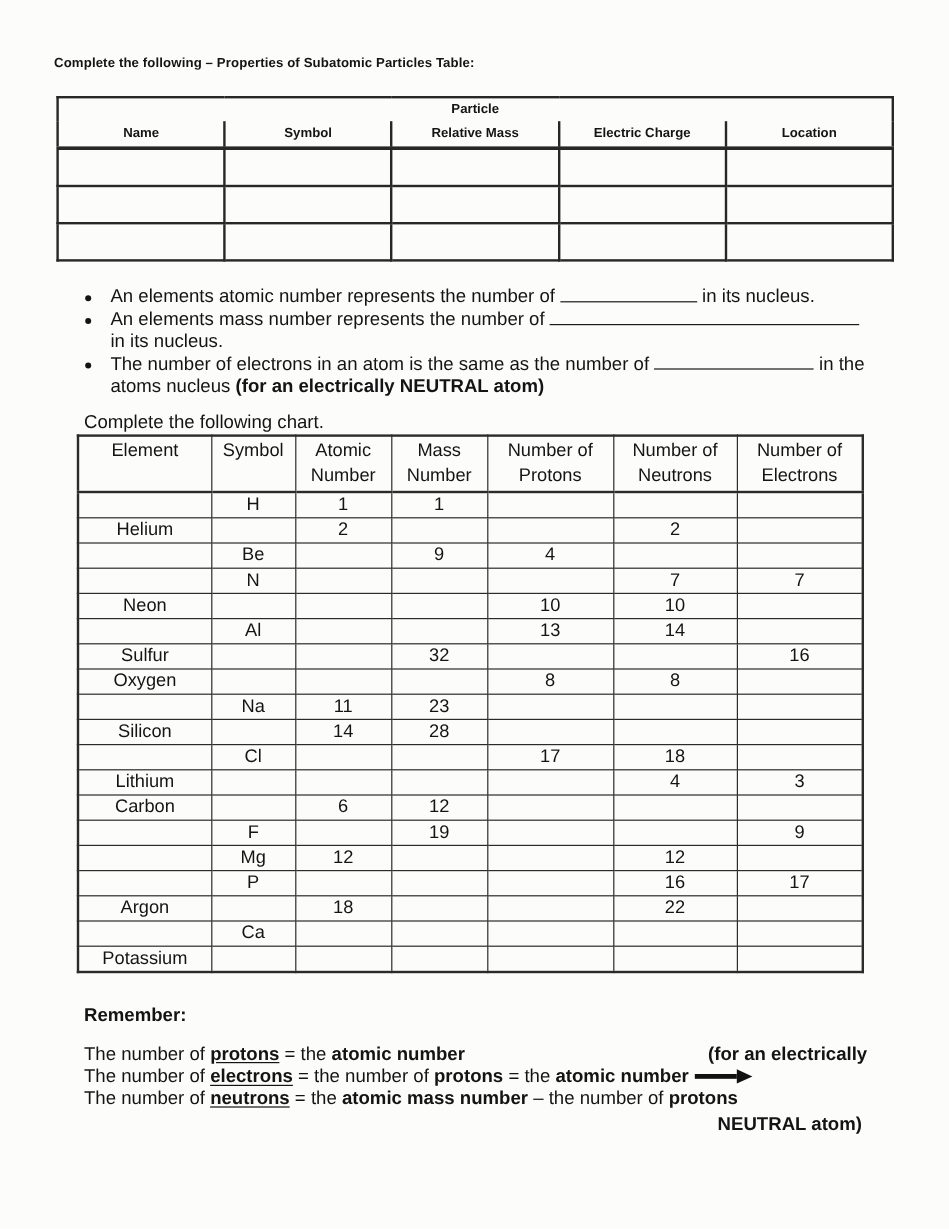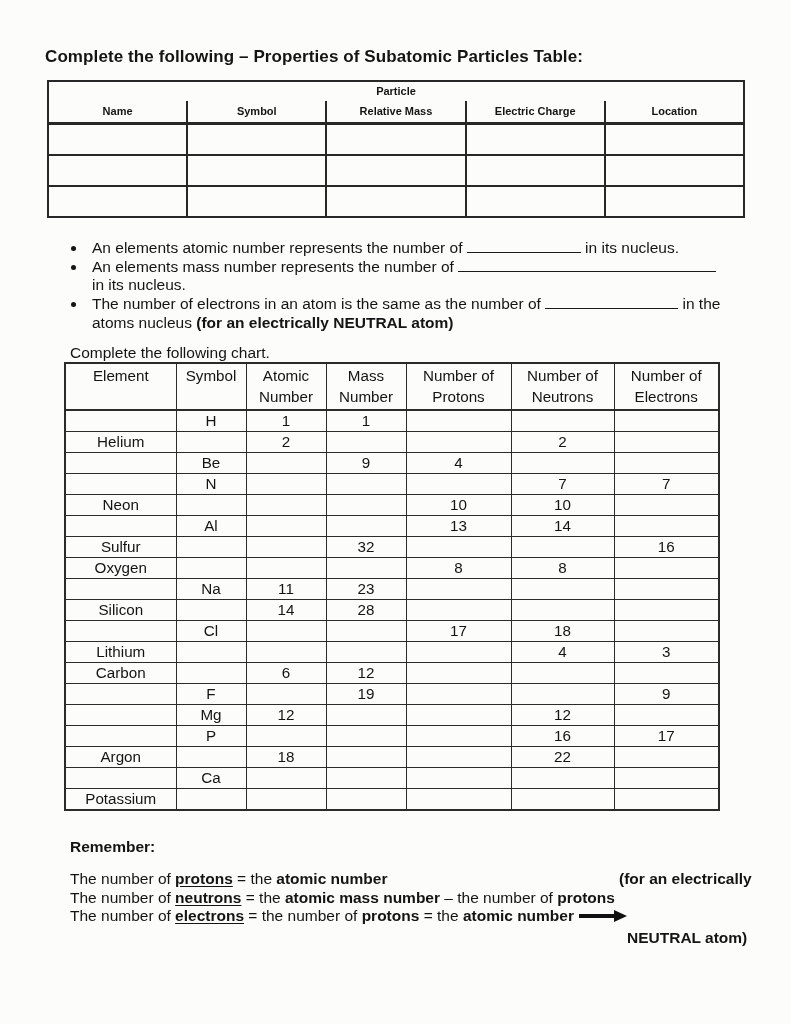--- a/index.html
+++ b/index.html
@@ -7,21 +7,21 @@
   .page {
     position:relative; width:791px; height:1024px;
     background:#fcfcfb; color:#141414;
     font-family:"Liberation Sans", sans-serif;
     overflow:hidden;
   }
 
   
   .title {
     position:absolute; left:45px; top:47px;
-    font-size:17px; font-weight:bold; letter-spacing:.1px;
+    font-size:11px; font-weight:bold; letter-spacing:.1px;
   }
 
   
   table.particles {
     position:absolute; left:47px; top:80px; width:698px;
     border-collapse:collapse; table-layout:fixed;
     border:2px solid #272727;
     font-size:11px;
   }
   table.particles col { width:20%; }
@@ -85,21 +85,21 @@
   .remember {
     position:absolute; left:70px; top:838px; width:690px;
     font-size:15.5px;
   }
   .remember .head { font-weight:bold; margin-bottom:14px; font-size:15.5px; }
   .rlines { position:relative; line-height:18.7px; }
   .rline { white-space:nowrap; }
   .rlines .b { font-weight:bold; }
   .rlines .u { text-decoration:underline; text-underline-offset:2px; }
   .aside {
-    position:absolute; left:549px; top:0;
+    position:absolute; left:520px; top:0;
     font-weight:bold; line-height:18.7px; white-space:nowrap;
   }
   .aside .l2 { padding-left:8px;margin-top:40px; }
   .arrow {
     display:inline-block; position:relative;
     width:48px; height:12px; margin-left:5px; vertical-align:-1px;
   }
   .arrow::before {
     content:""; position:absolute; left:0; top:4px;
     width:35px; height:4px; background:#111;
@@ -392,22 +392,22 @@
           <td></td>
           <td></td>
         </tr>
       </tbody>
   </table>
 
   <div class="remember">
     <div class="head">Remember:</div>
     <div class="rlines">
       <div class="rline"><span><span>The number of </span><span class="b u">protons</span><span> = the </span><span class="b">atomic number</span></span></div>
+      <div class="rline"><span><span>The number of </span><span class="b u">electrons</span><span> = the number of </span><span class="b">protons</span><span> = the </span><span class="b">atomic number</span></span><span class="arrow"></span></div>
       <div class="rline"><span><span>The number of </span><span class="b u">neutrons</span><span> = the </span><span class="b">atomic mass number</span><span> – the number of </span><span class="b">protons</span></span></div>
-      <div class="rline"><span><span>The number of </span><span class="b u">electrons</span><span> = the number of </span><span class="b">protons</span><span> = the </span><span class="b">atomic number</span></span><span class="arrow"></span></div>
       <div class="aside">
         <div class="l1">(for an electrically</div>
         <div class="l2">NEUTRAL atom)</div>
       </div>
     </div>
   </div>
 
 </div>
 
 </body></html>

